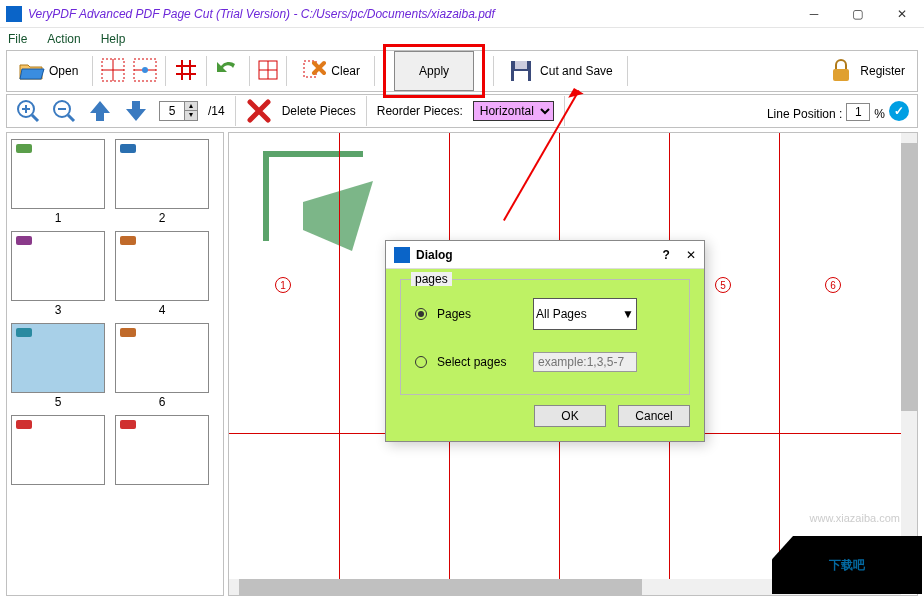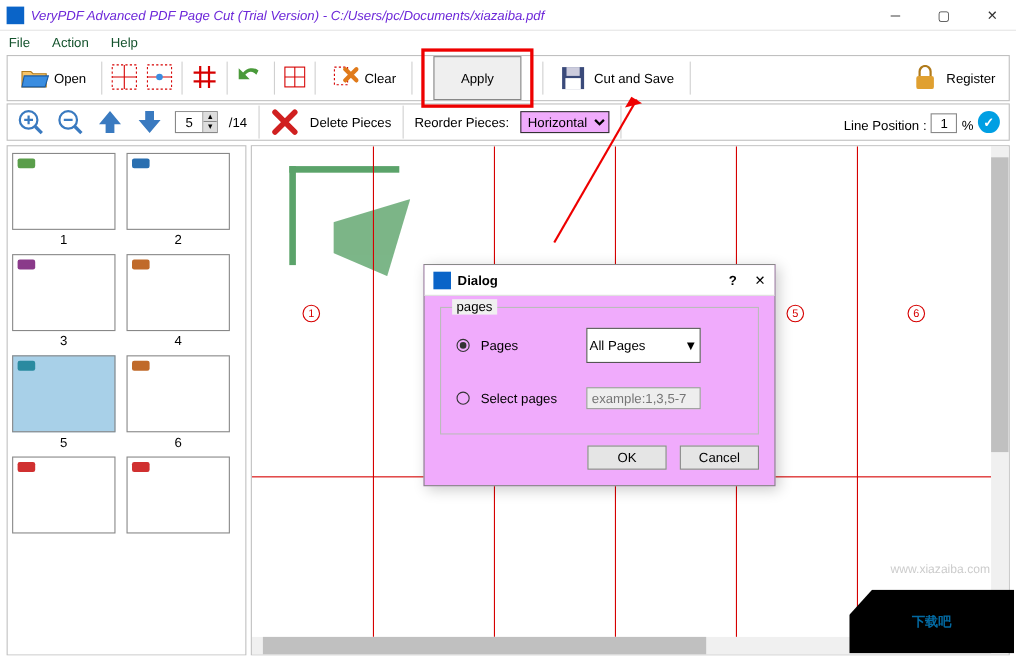--- a/index.html
+++ b/index.html
@@ -41,21 +41,21 @@
 .gridline-h { position: absolute; left: 0; right: 0; height: 1px; background: #d60000; }
 .cell-num { position: absolute; width: 16px; height: 16px; border: 1px solid #d60000; border-radius: 50%; color: #d60000; font-size: 10px; display: flex; align-items: center; justify-content: center; }
 .scrollbar-v { position: absolute; right: 0; top: 0; bottom: 16px; width: 16px; background: #f0f0f0; }
 .scrollbar-h { position: absolute; left: 0; right: 16px; bottom: 0; height: 16px; background: #f0f0f0; }
 .sb-thumb { background: #c0c0c0; }
 .watermark { position: absolute; color: #ccc; font-size: 11px; }
 .logo-stamp { position: absolute; width: 100px; height: 90px; border: 6px solid #4a9a5a; border-right: none; border-bottom: none; opacity: .9; }
 .logo-stamp::after { content: ""; position: absolute; right: -10px; bottom: -10px; width: 70px; height: 70px; background: #4a9a5a; clip-path: polygon(0 30%, 100% 0, 70% 100%, 0 70%); opacity: .8; }
 .arrow-line { position: absolute; width: 2px; background: #e00; transform-origin: top left; }
 .arrow-head { position: absolute; width: 0; height: 0; border: 8px solid transparent; border-bottom-color: #e00; }
-.dialog { position: absolute; left: 385px; top: 240px; width: 320px; background: #f0abfc; border: 1px solid #888; box-shadow: 3px 3px 12px rgba(0,0,0,.2); }
+.dialog { position: absolute; left: 385px; top: 240px; width: 320px; background: #bef264; border: 1px solid #888; box-shadow: 3px 3px 12px rgba(0,0,0,.2); }
 .dlg-title { height: 28px; display: flex; align-items: center; padding: 0 8px; background: #fff; border-bottom: 1px solid #ddd; }
 .dlg-title .t { flex: 1; font-weight: 600; }
 .dlg-body { padding: 10px 14px 14px 14px; }
 .fieldset { border: 1px solid #bbb; padding: 18px 14px; }
 .legend { position: relative; top: -26px; left: -4px; background: #f0f0f0; padding: 0 4px; display: inline-block; }
 .dlg-row { display: flex; align-items: center; gap: 10px; margin-bottom: 22px; }
 .radio { width: 12px; height: 12px; border: 1px solid #333; border-radius: 50%; display: inline-flex; align-items: center; justify-content: center; }
 .radio.sel::after { content: ""; width: 6px; height: 6px; background: #333; border-radius: 50%; }
 .dlg-select { border: 1px solid #555; background: #fff; height: 20px; width: 104px; display: flex; align-items: center; padding: 15px 2px; justify-content: space-between; }
 .dlg-input { border: 1px solid #999; background: #eee; height: 20px; width: 104px; padding: 0 4px; color: #999; }

